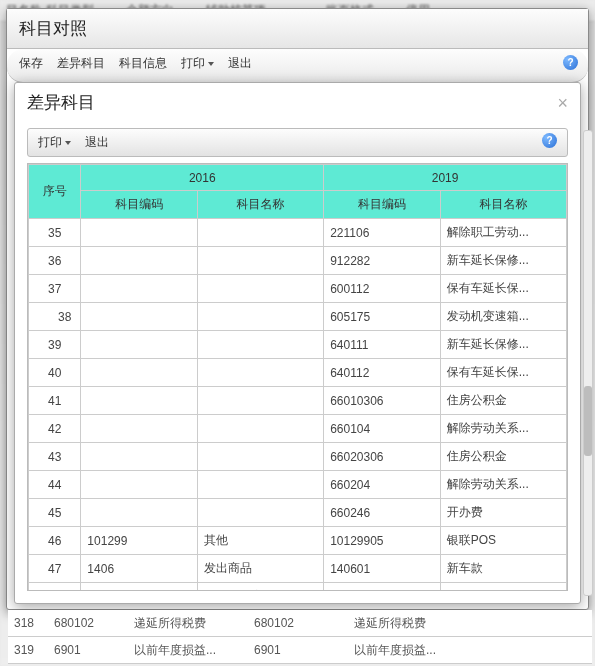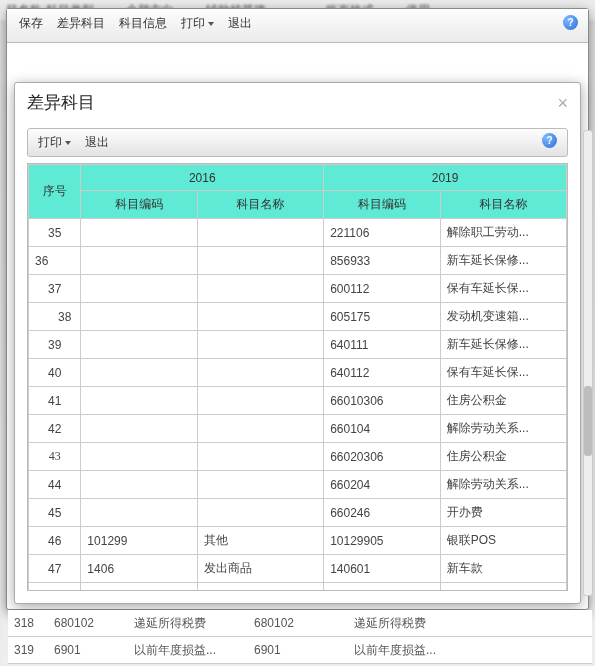--- a/index.html
+++ b/index.html
@@ -62,20 +62,21 @@
     color: #222;
   }
   .outer-toolbar {
     display: flex;
     align-items: center;
     gap: 14px;
     padding: 6px 12px 10px 12px;
     background: linear-gradient(#fdfdfd, #eaeaea);
     border-bottom: 1px solid #bbb;
     position: relative;
+    border-radius: 16px;
   }
   .toolbar-btn {
     color: #333;
     cursor: pointer;
     display: inline-flex;
     align-items: center;
     gap: 2px;
   }
   .caret-down {
     width: 0; height: 0;
@@ -212,20 +213,21 @@
     <span class="bg-col1">目名称</span>
     <span class="bg-col2">科目类型</span>
     <span class="bg-col2">余额方向</span>
     <span class="bg-col3">辅助核算项</span>
     <span class="bg-col2">账页格式</span>
     <span class="bg-col2">停用</span>
   </div>
 </div>
 
 <div class="outer-dialog">
+  <div class="outer-title">科目对照</div>
   <div class="outer-toolbar">
     <span class="toolbar-btn">保存</span>
     <span class="toolbar-btn">差异科目</span>
     <span class="toolbar-btn">科目信息</span>
     <span class="toolbar-btn">
       <span>打印</span>
       <span class="caret-down"></span>
     </span>
     <span class="toolbar-btn">退出</span>
     <span class="help-icon">?</span>
@@ -270,24 +272,24 @@
       </thead>
       <tbody id="tbody">
           <tr>
             <td style="text-align: center;">35</td>
             <td></td>
             <td></td>
             <td>221106</td>
             <td>解除职工劳动...</td>
           </tr>
           <tr>
-            <td style="">36</td>
-            <td></td>
-            <td></td>
-            <td>856933</td>
+            <td style="text-align: center;">36</td>
+            <td></td>
+            <td></td>
+            <td>912282</td>
             <td>新车延长保修...</td>
           </tr>
           <tr>
             <td style="text-align: center;">37</td>
             <td></td>
             <td></td>
             <td>600112</td>
             <td>保有车延长保...</td>
           </tr>
           <tr>
@@ -319,21 +321,21 @@
             <td>住房公积金</td>
           </tr>
           <tr>
             <td style="text-align: center;">42</td>
             <td></td>
             <td></td>
             <td>660104</td>
             <td>解除劳动关系...</td>
           </tr>
           <tr>
-            <td style="text-align: center; font-family: Liberation Serif, serif;">43</td>
+            <td style="text-align: center;">43</td>
             <td></td>
             <td></td>
             <td>66020306</td>
             <td>住房公积金</td>
           </tr>
           <tr>
             <td style="text-align: center;">44</td>
             <td></td>
             <td></td>
             <td>660204</td>

